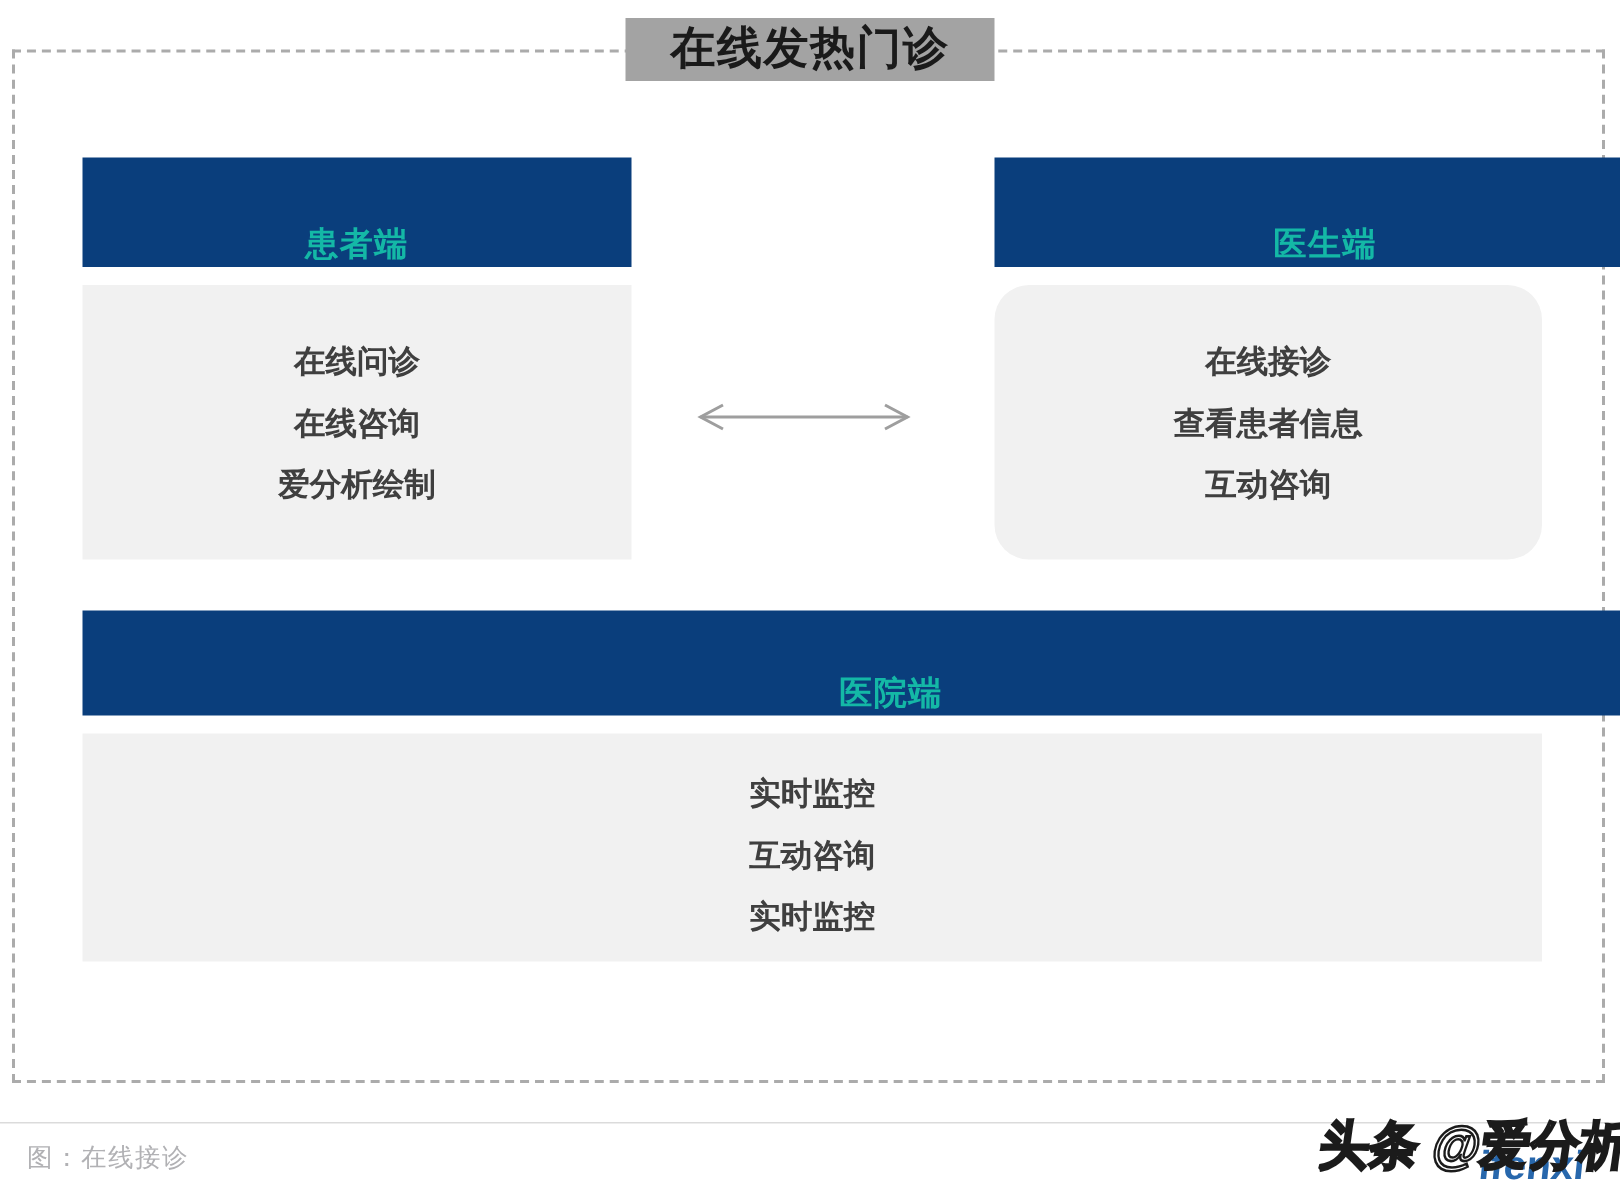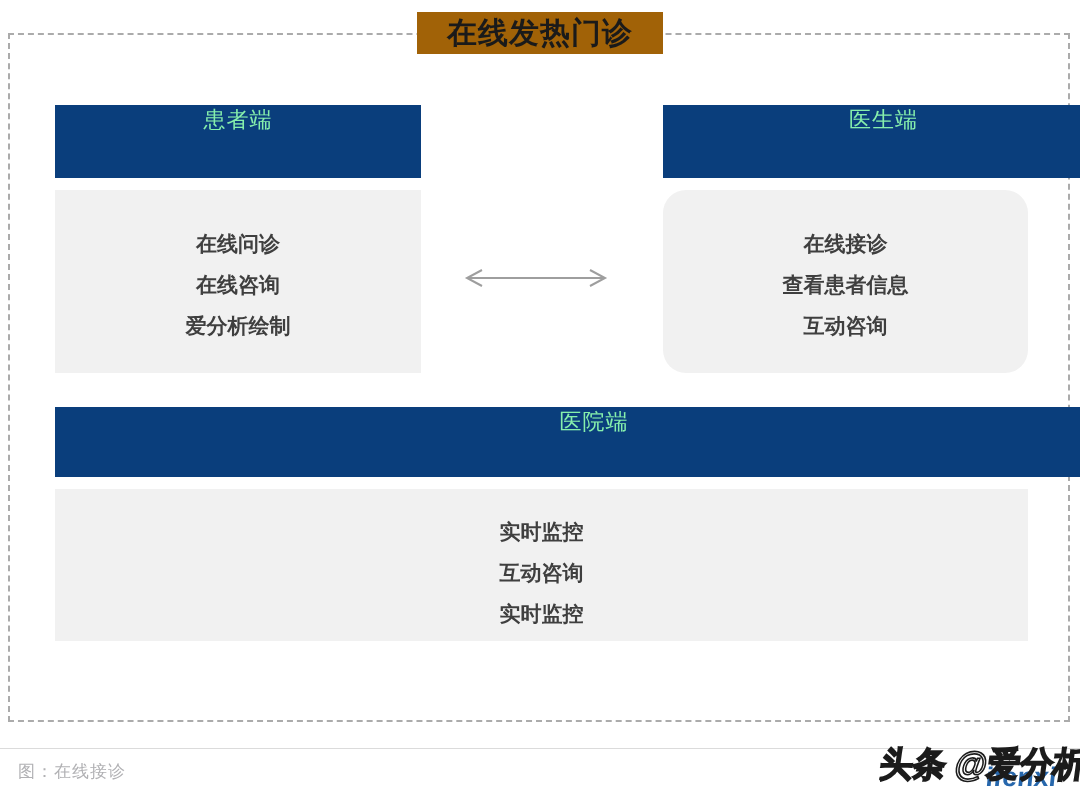--- a/index.html
+++ b/index.html
@@ -6,35 +6,35 @@
   .canvas{
     position:relative;width:1080px;height:798px;background:#ffffff;overflow:hidden;
     font-family:"Liberation Sans","DejaVu Sans",sans-serif;
   }
   .dashed-frame{
     position:absolute;left:8px;top:33px;width:1062px;height:689px;
     border:2px dashed #ababab;box-sizing:border-box;
   }
   .diagram-title{
     position:absolute;top:12px;left:50%;transform:translateX(-50%);
-    background:#a16207;padding:0 30px;
+    background:#a3a3a3;padding:0 30px;
     font-size:30px;font-weight:bold;color:#1a1a1a;line-height:42px;
     white-space:nowrap;z-index:3;letter-spacing:1px;
   }
   .box-header{
-    position:absolute;background:#0a3e7c;color:#86efac;
-    display:flex;align-items:flex-start;justify-content:center;
-    font-size:22px;font-weight:normal;letter-spacing:1px;
+    position:absolute;background:#0a3e7c;color:#14b8a6;
+    display:flex;align-items:flex-end;justify-content:center;
+    font-size:22px;font-weight:bold;letter-spacing:1px;
   }
   .box-body{
     position:absolute;background:#f1f1f1;
     display:flex;flex-direction:column;align-items:center;justify-content:center;
     color:#3f3f3f;font-size:21px;font-weight:600;
   }
-  .box-body .item{line-height:41px;white-space:nowrap;}
+  .box-body .item{line-height:41px;white-space:nowrap;font-family:Liberation Mono, monospace;}
   .patient-header{left:55px;top:105px;width:366px;height:73px;}
   .patient-body{left:55px;top:190px;width:366px;height:183px;padding-top:6px;box-sizing:border-box;}
   .doctor-header{left:663px;top:105px;width:441px;height:73px;}
   .doctor-body{left:663px;top:190px;width:365px;height:183px;padding-top:6px;box-sizing:border-box;border-radius:23px;}
   .hospital-header{left:55px;top:407px;width:1078px;height:70px;}
   .hospital-body{left:55px;top:489px;width:973px;height:152px;padding-top:14px;box-sizing:border-box;}
   .arrow-wrap{position:absolute;left:460px;top:266px;width:152px;height:24px;}
   .footer-rule{position:absolute;left:0;top:748px;width:1080px;height:1px;background:#dbdbdb;}
   .caption{
     position:absolute;left:18px;top:760px;

